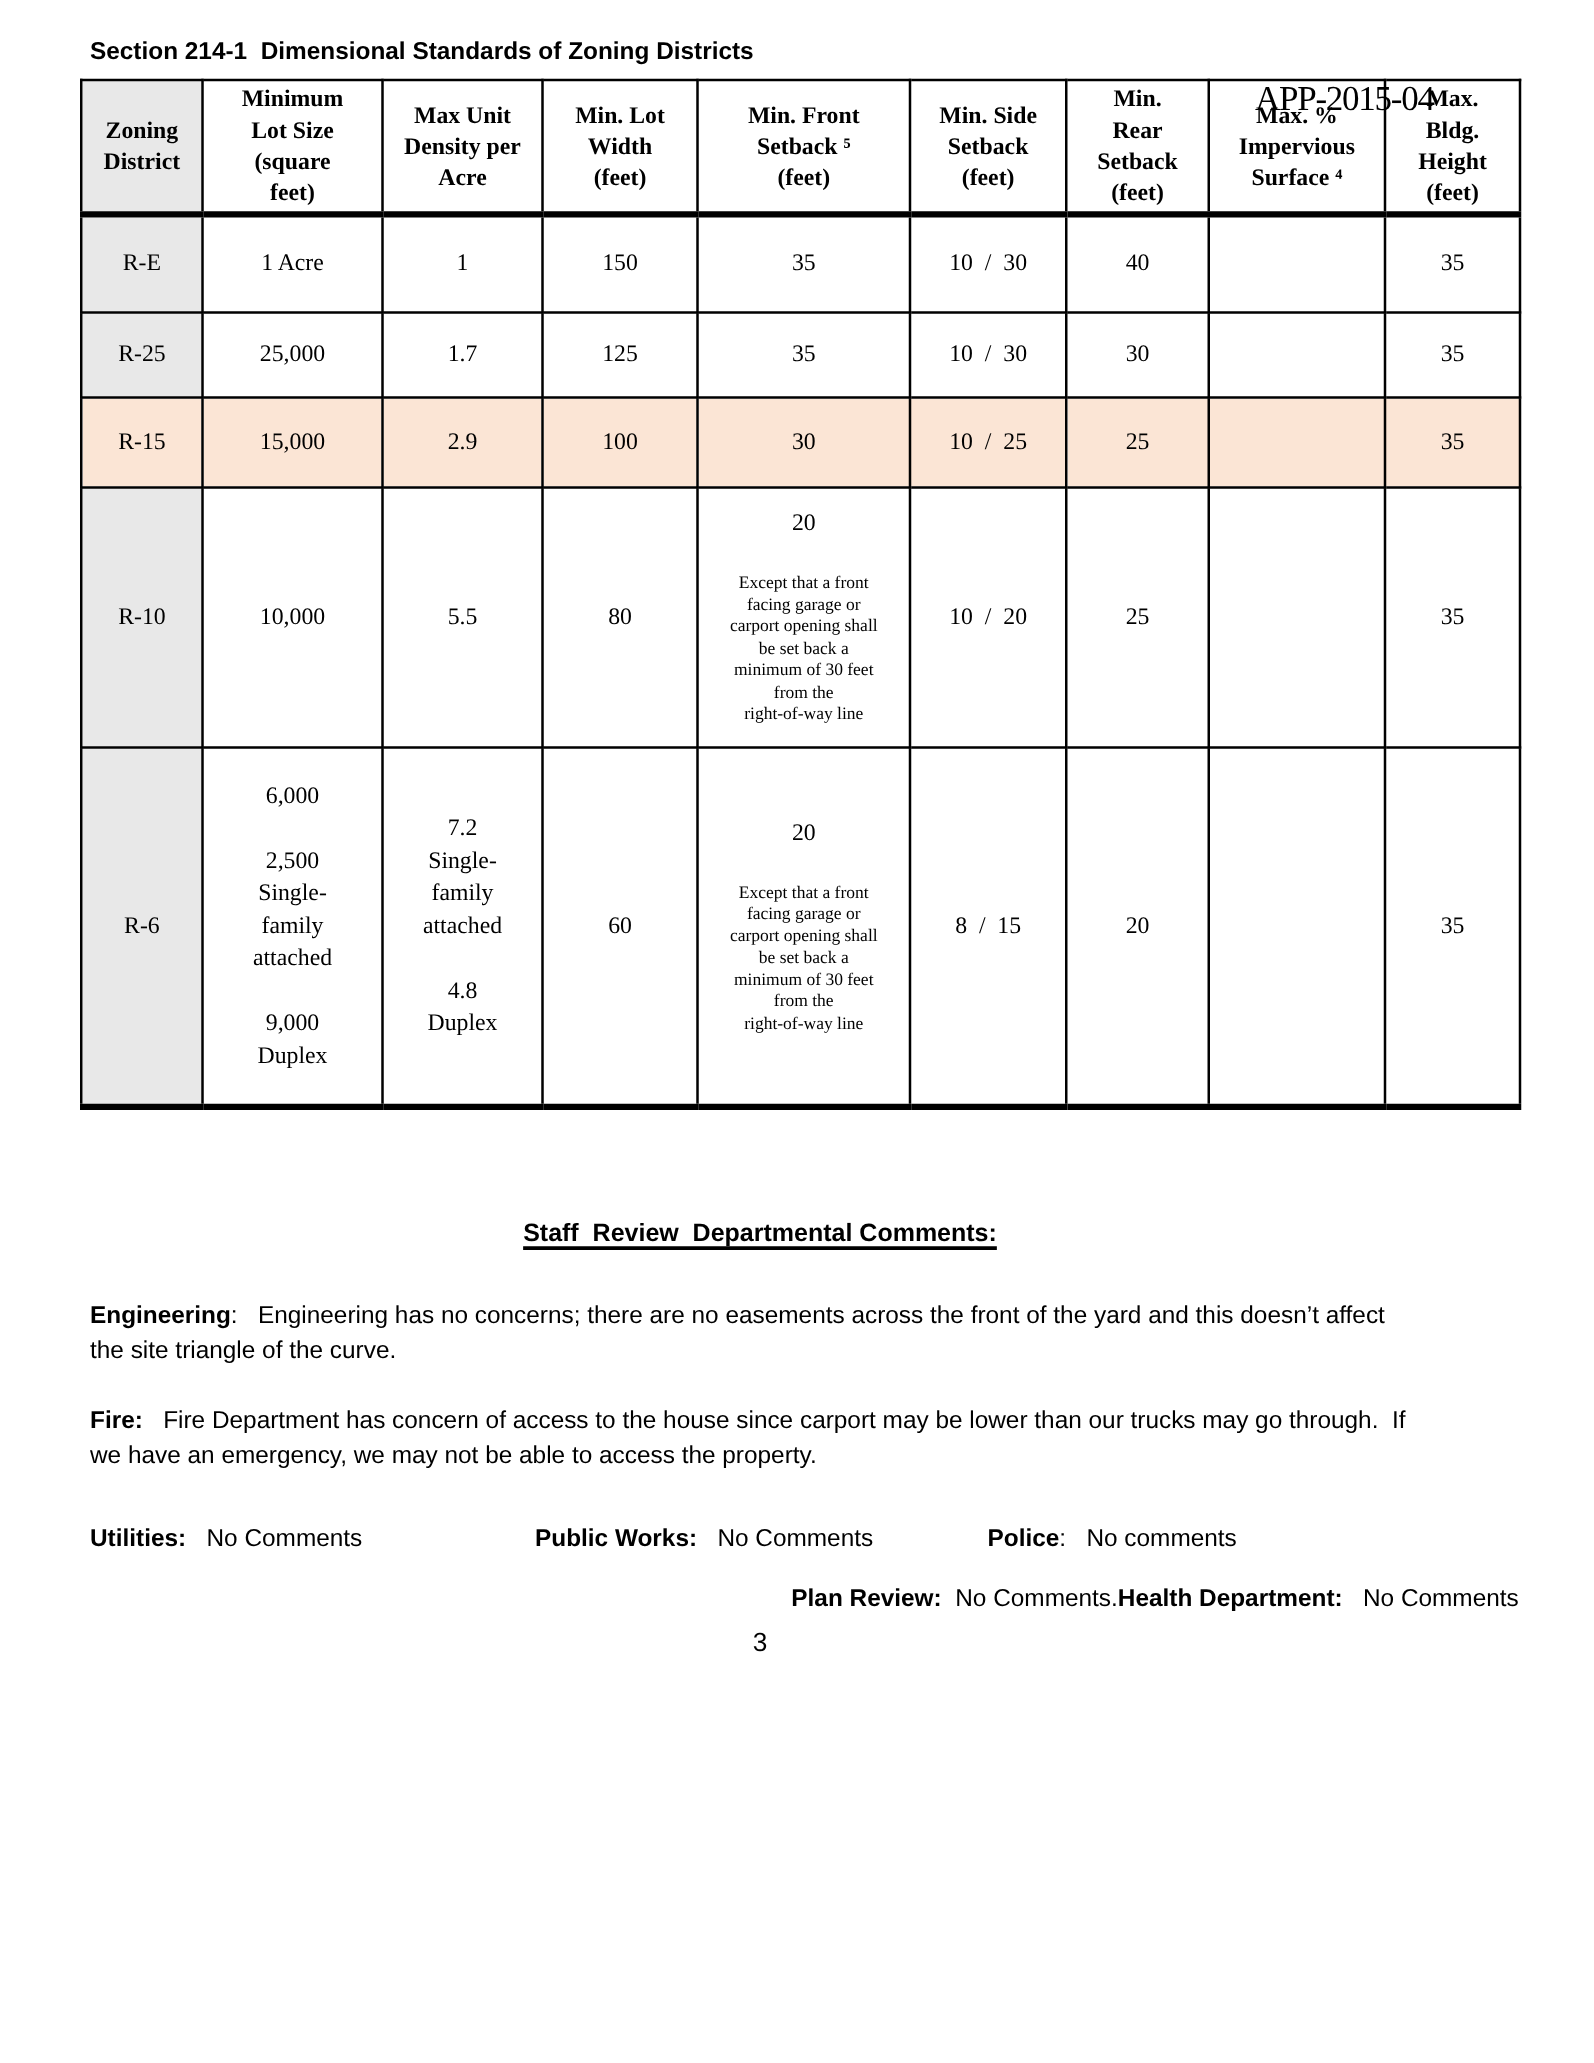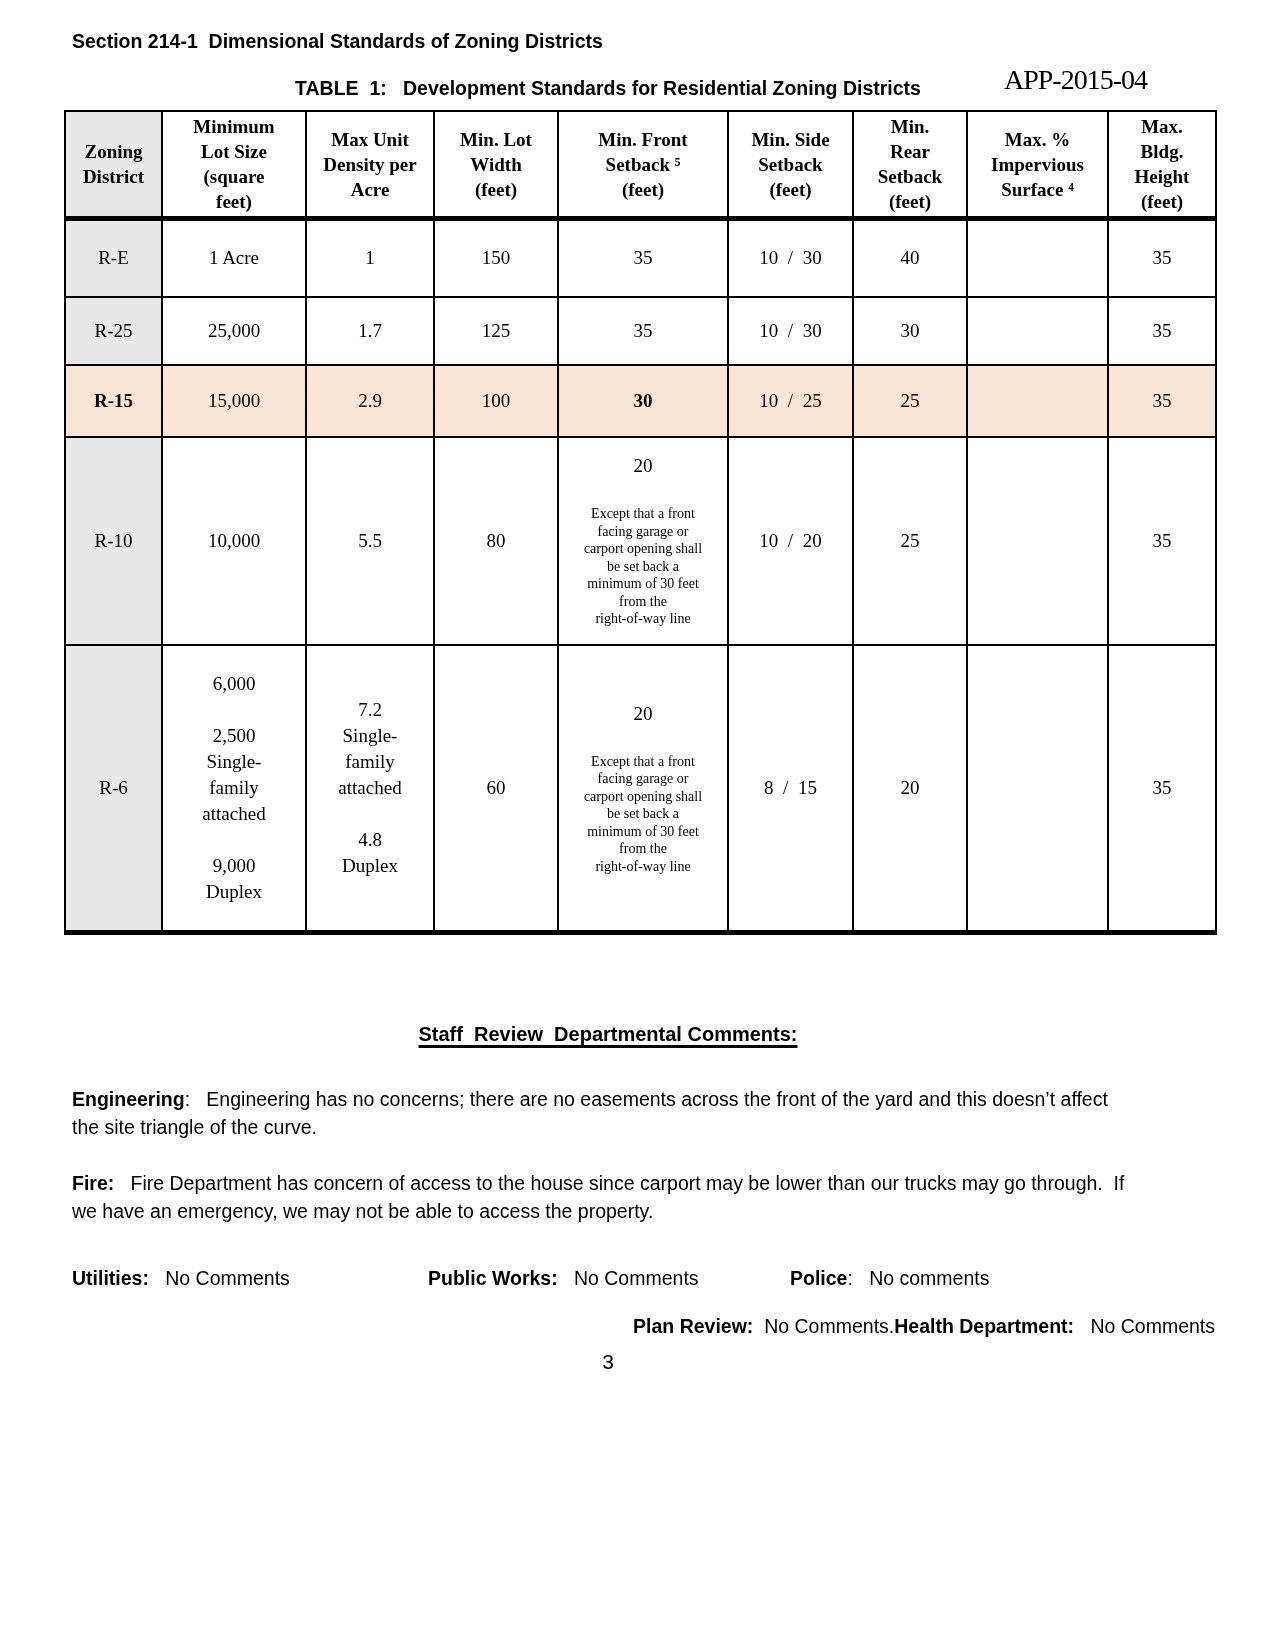--- a/index.html
+++ b/index.html
@@ -70,21 +70,21 @@
     font-size: 19px;
     font-weight: bold;
     line-height: 25px;
     white-space: pre-line;
   }
   table.zoning tbody tr:last-child td { border-bottom: 5px solid #000; }
   th.shade { background: #E8E8E8; }
   td.district { background: #E8E8E8; }
   tr.hl td, tr.hl td.district { background: #FBE5D5; }
   .val { font-size: 19px; line-height: 26px; white-space: pre-wrap; }
-  .val.b { font-weight: bold; }
+  .val.b { font-weight: normal; }
   .note { font-size: 14px; line-height: 17.5px; margin-top: 26px; white-space: pre-line; }
 
   .staff-heading {
     margin-top: 88px;
     font-size: 20px;
     font-weight: bold;
     text-decoration: underline;
     text-decoration-thickness: 2.5px;
     text-underline-offset: 4px;
     white-space: pre-wrap;
@@ -117,21 +117,20 @@
 
 <div class="page">
 
   <div class="doc-ref">APP-2015-04</div>
 
   <div class="content">
 
 
     <div class="section-heading">Section 214-1  Dimensional Standards of Zoning Districts</div>
 
-    <div class="table-caption center-block">TABLE  1:   Development Standards for Residential Zoning Districts</div>
 
     <table class="zoning">
       <colgroup>
           <col style="width: 97px;">
           <col style="width: 144px;">
           <col style="width: 128px;">
           <col style="width: 124px;">
           <col style="width: 170px;">
           <col style="width: 125px;">
           <col style="width: 114px;">

